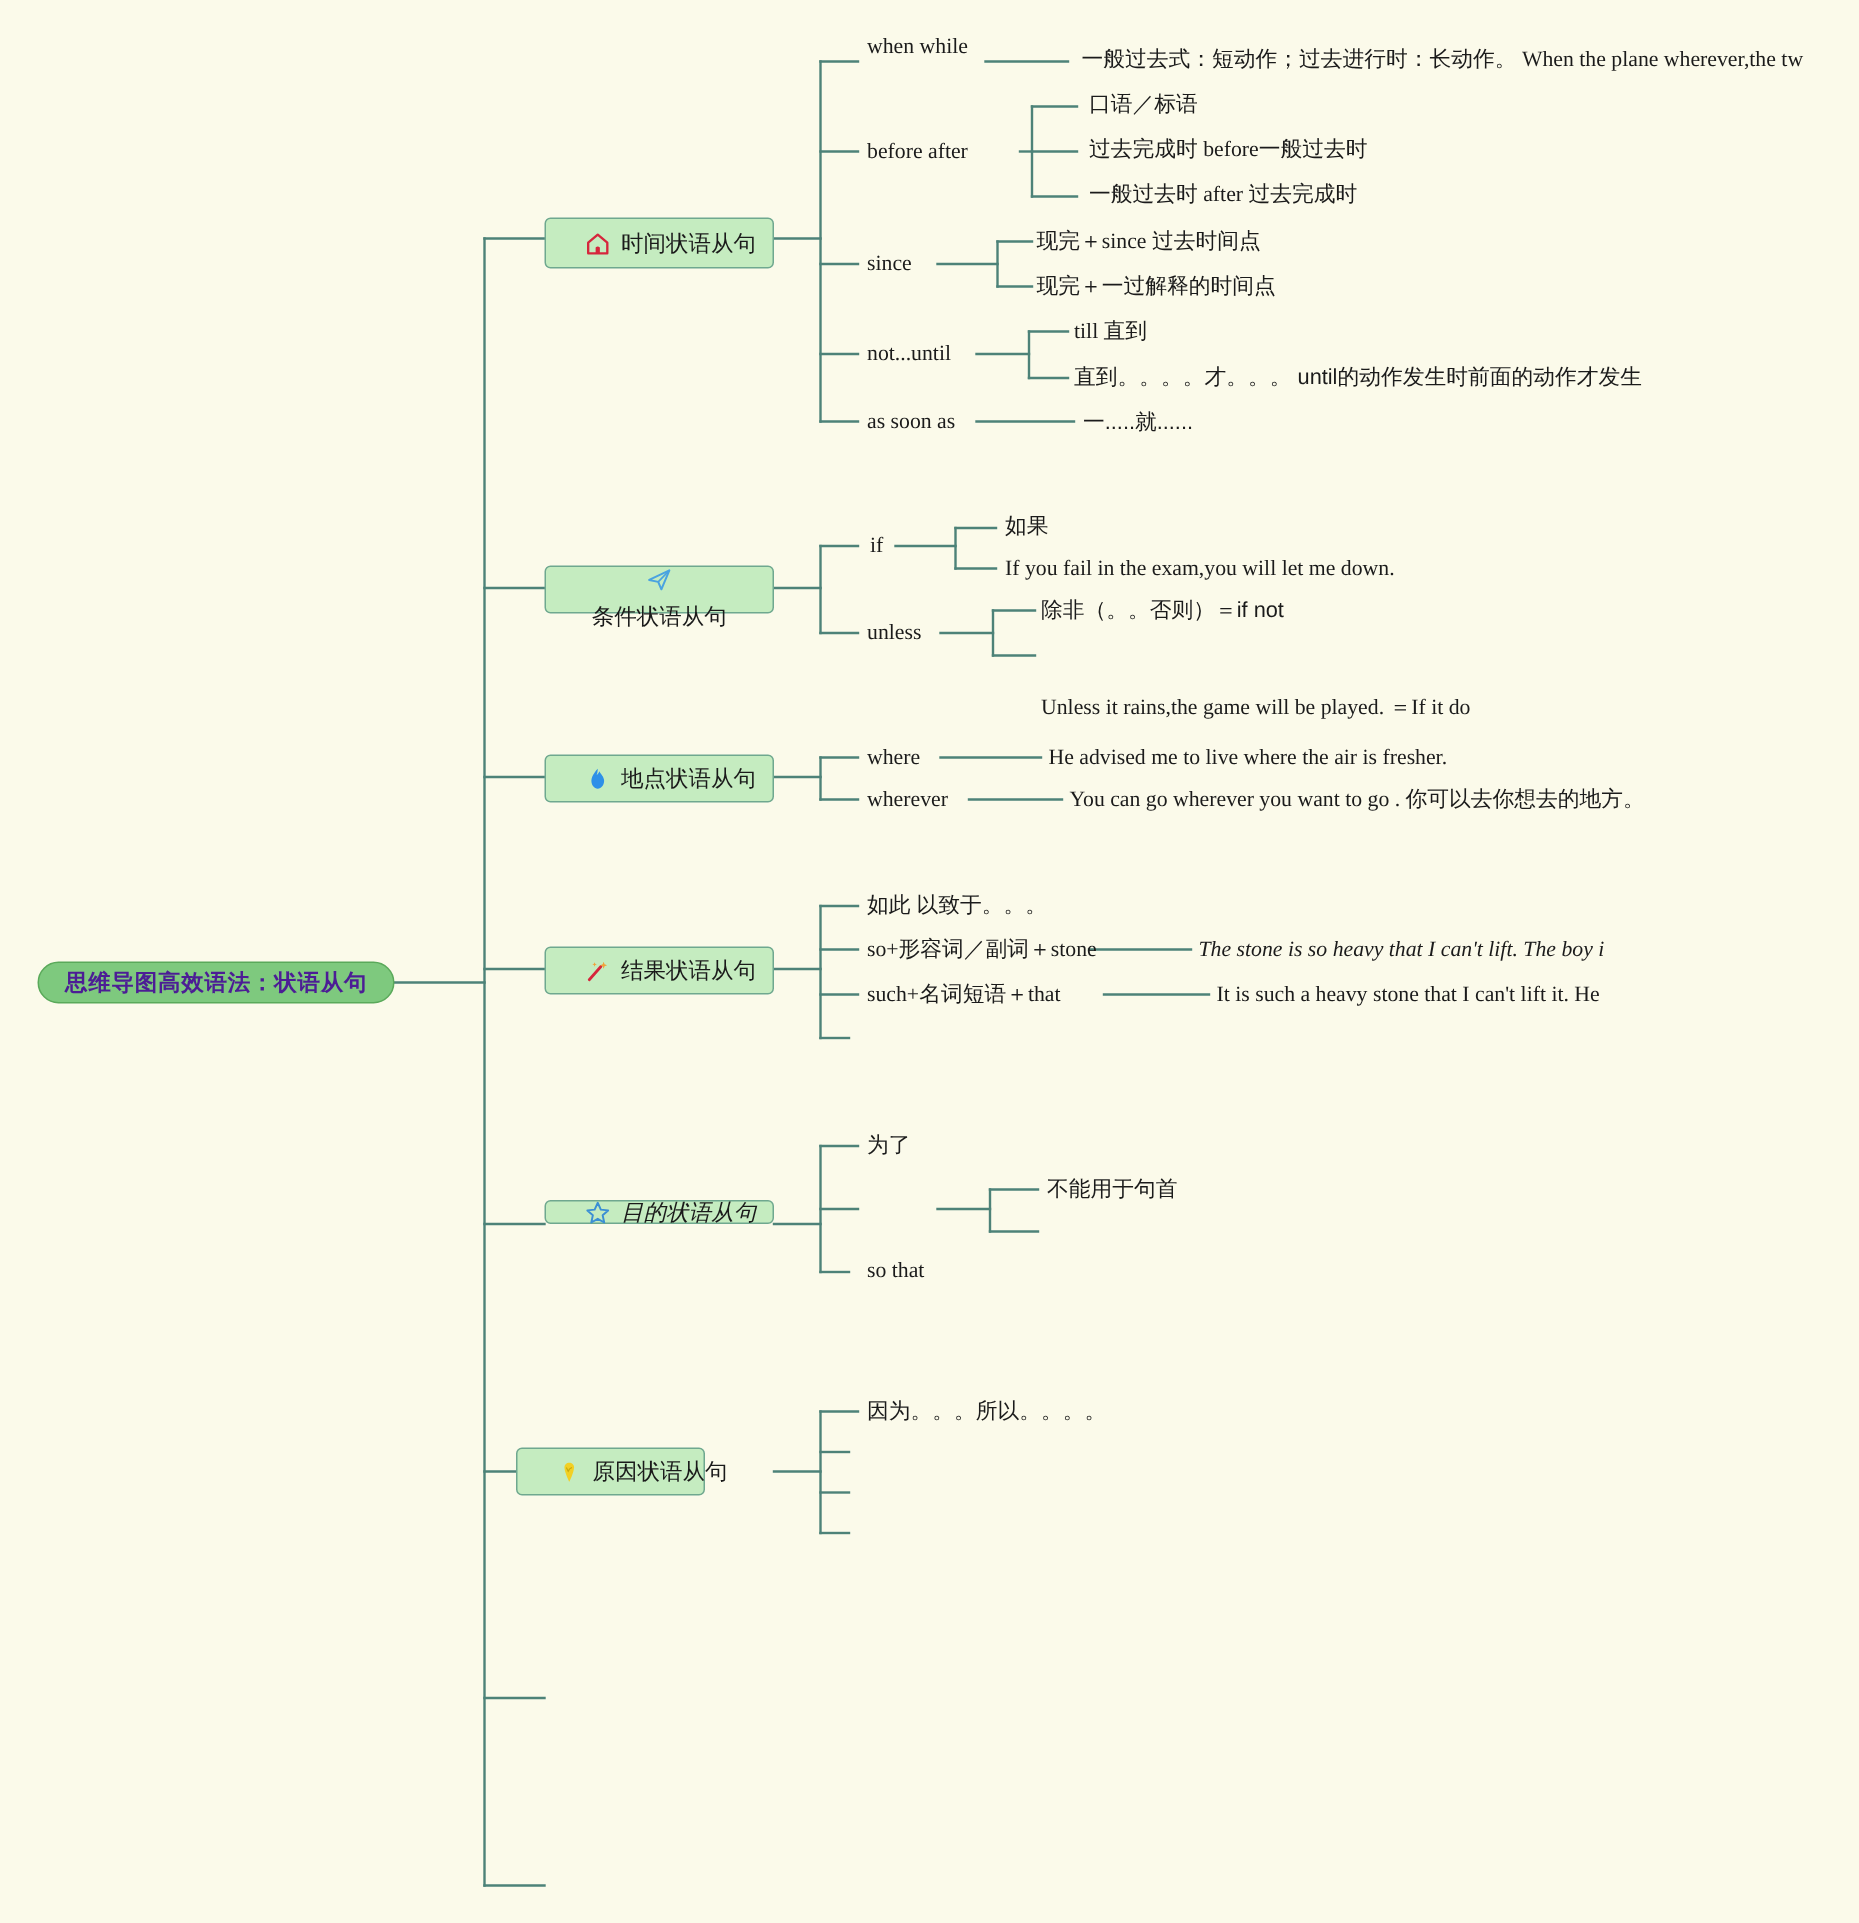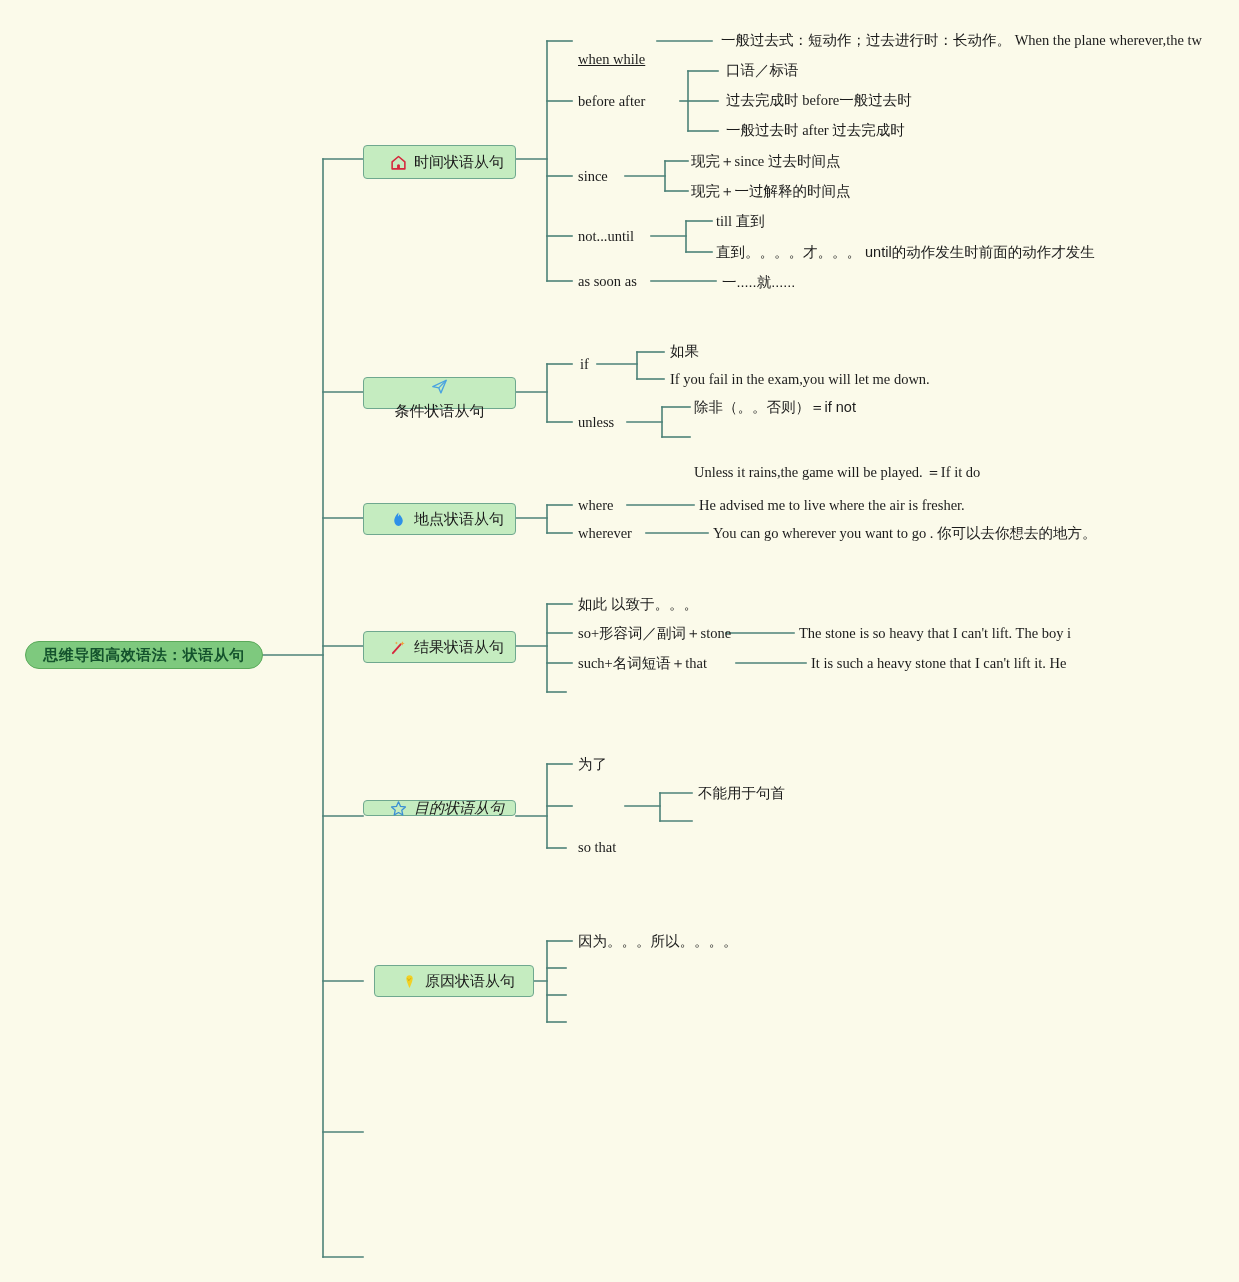--- a/index.html
+++ b/index.html
@@ -12,21 +12,21 @@
   }
   #canvas { position:absolute; inset:0; width:1239px; height:1282px; }
   svg.links { position:absolute; left:0; top:0; width:1239px; height:1282px; pointer-events:none; }
 
   .root-node {
     position:absolute;
     box-sizing:border-box;
     background:#7ec97e;
     border:1px solid #5aa95a;
     border-radius:14px;
-    color:#14532d;
+    color:#4c1d95;
     font-weight:bold;
     font-size:15px;
     font-family:"Liberation Sans", sans-serif;
     display:flex; align-items:center; justify-content:center;
     letter-spacing:0.5px;
     white-space:nowrap;
   }
 
   .branch-node {
     position:absolute;
@@ -193,29 +193,29 @@
     <span class="label">结果状语从句</span>
   </div>
 
   <div class="branch-node" style="left:363px; top:800px; width:153px; height:16px;font-style:italic;">
     <svg class="ico" viewBox="0 0 24 24">
       <path d="M12 2.6 L14.9 9.1 L21.8 9.8 L16.6 14.4 L18.1 21.2 L12 17.7 L5.9 21.2 L7.4 14.4 L2.2 9.8 L9.1 9.1 Z" fill="none" stroke="#3b8fd4" stroke-width="1.8" stroke-linejoin="round"></path>
     </svg>
     <span class="label">目的状语从句</span>
   </div>
 
-  <div class="branch-node" style="left:374px; top:965px; width:160px; height:32px;">
+  <div class="branch-node" style="left:344px; top:965px; width:126px; height:32px;">
     <svg class="ico" viewBox="0 0 24 24">
       <path d="M12 3 C9.5 3 7.5 4.8 7.5 7.3 C7.5 12 12 21 12 21 C12 21 16.5 12 16.5 7.3 C16.5 4.8 14.5 3 12 3 Z" fill="#f2d024"></path>
       <path d="M9.3 7.5 L11 11 L12.4 8.8 L14.5 7.5" fill="none" stroke="#c9a80a" stroke-width="1.1"></path>
     </svg>
     <span class="label">原因状语从句</span>
   </div>
 
-  <div class="leaf" style="left:578px; top:52px;text-decoration:underline;">when while</div>
+  <div class="leaf" style="left:578px; top:24px;">when while</div>
   <div class="leaf mixed" style="left:721px; top:33px;">一般过去式：短动作；过去进行时：长动作。 When the plane wherever,the tw</div>
 
   <div class="leaf" style="left:578px; top:94px;">before after</div>
   <div class="leaf cjk" style="left:726px; top:63px;">口语／标语</div>
   <div class="leaf mixed" style="left:726px; top:93px;">过去完成时 before一般过去时</div>
   <div class="leaf mixed" style="left:726px; top:123px;">一般过去时 after 过去完成时</div>
 
   <div class="leaf" style="left:578px; top:169px;">since</div>
   <div class="leaf mixed" style="left:691px; top:154px;">现完＋since 过去时间点</div>
   <div class="leaf cjk" style="left:691px; top:184px;">现完＋一过解释的时间点</div>
@@ -235,21 +235,21 @@
   <div class="leaf cjk" style="left:694px; top:400px;">除非（。。否则）＝if not</div>
   <div class="leaf mixed" style="left:694px; top:430px;margin-top:35px;">Unless it rains,the game will be played. ＝If it do</div>
 
   <div class="leaf" style="left:578px; top:498px;">where</div>
   <div class="leaf mixed" style="left:699px; top:498px;">He advised me to live where the air is fresher.</div>
   <div class="leaf" style="left:578px; top:526px;">wherever</div>
   <div class="leaf mixed" style="left:713px; top:526px;">You can go wherever you want to go . 你可以去你想去的地方。</div>
 
   <div class="leaf cjk" style="left:578px; top:597px;">如此 以致于。。。</div>
   <div class="leaf mixed" style="left:578px; top:626px;">so+形容词／副词＋stone</div>
-  <div class="leaf mixed" style="left:799px; top:626px;">The stone is so heavy that I can't lift. The boy i</div>
+  <div class="leaf mixed" style="left:799px; top:626px;font-style:italic;">The stone is so heavy that I can't lift. The boy i</div>
   <div class="leaf mixed" style="left:578px; top:656px;">such+名词短语＋that</div>
   <div class="leaf mixed" style="left:811px; top:656px;">It is such a heavy stone that I can't lift it. He</div>
 
   <div class="leaf cjk" style="left:578px; top:757px;">为了</div>
   <div class="leaf" style="left:578px; top:840px;">so that</div>
   <div class="leaf cjk" style="left:698px; top:786px;">不能用于句首</div>
 
   <div class="leaf cjk" style="left:578px; top:934px;">因为。。。所以。。。。</div>
 
 </div>

